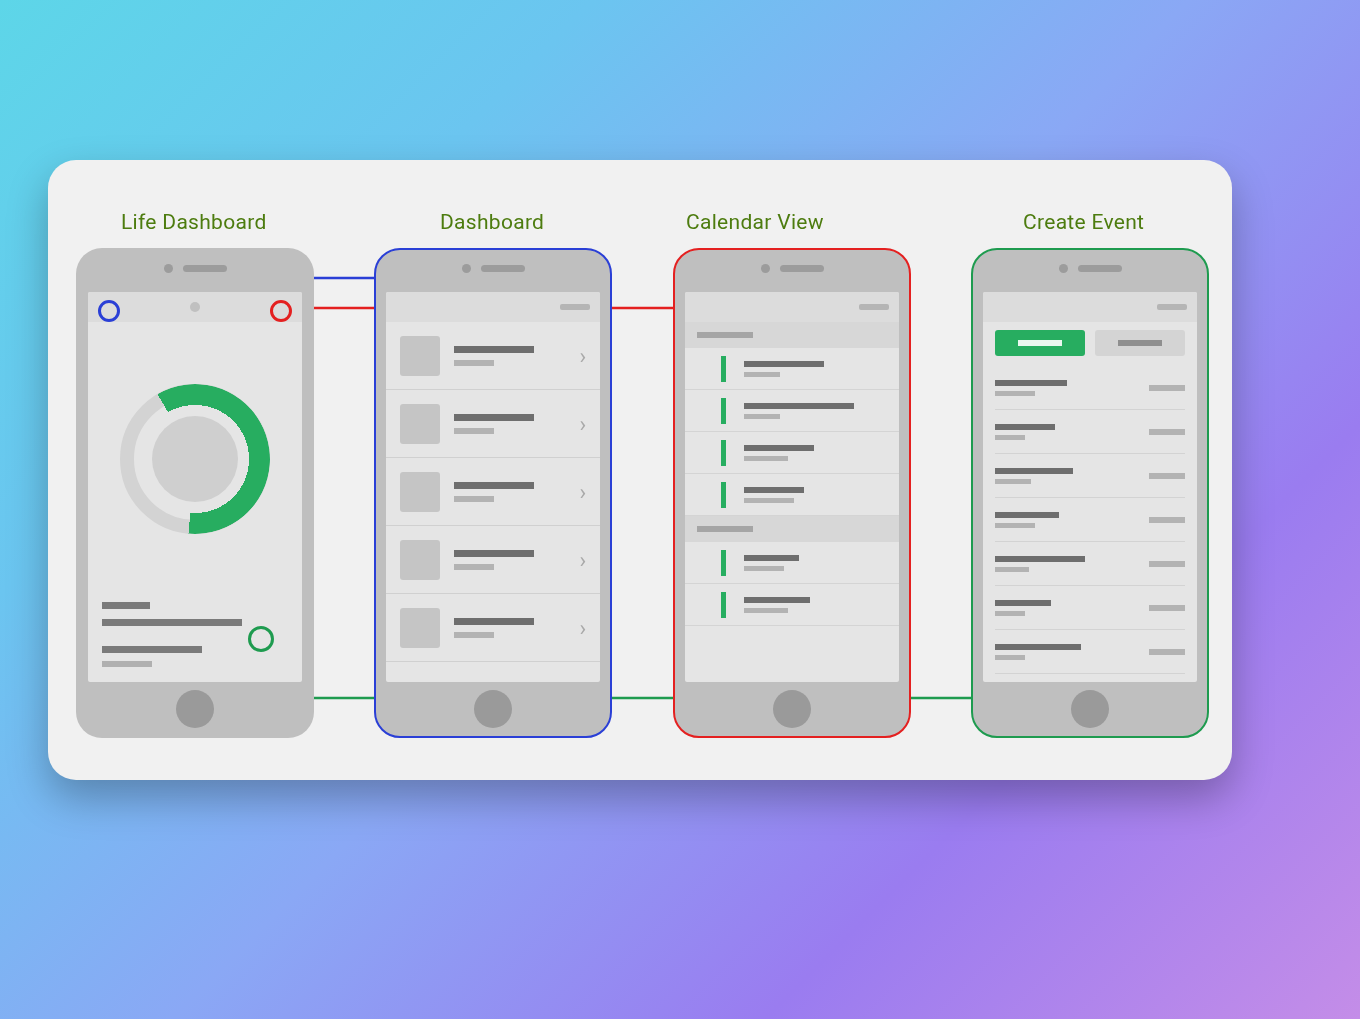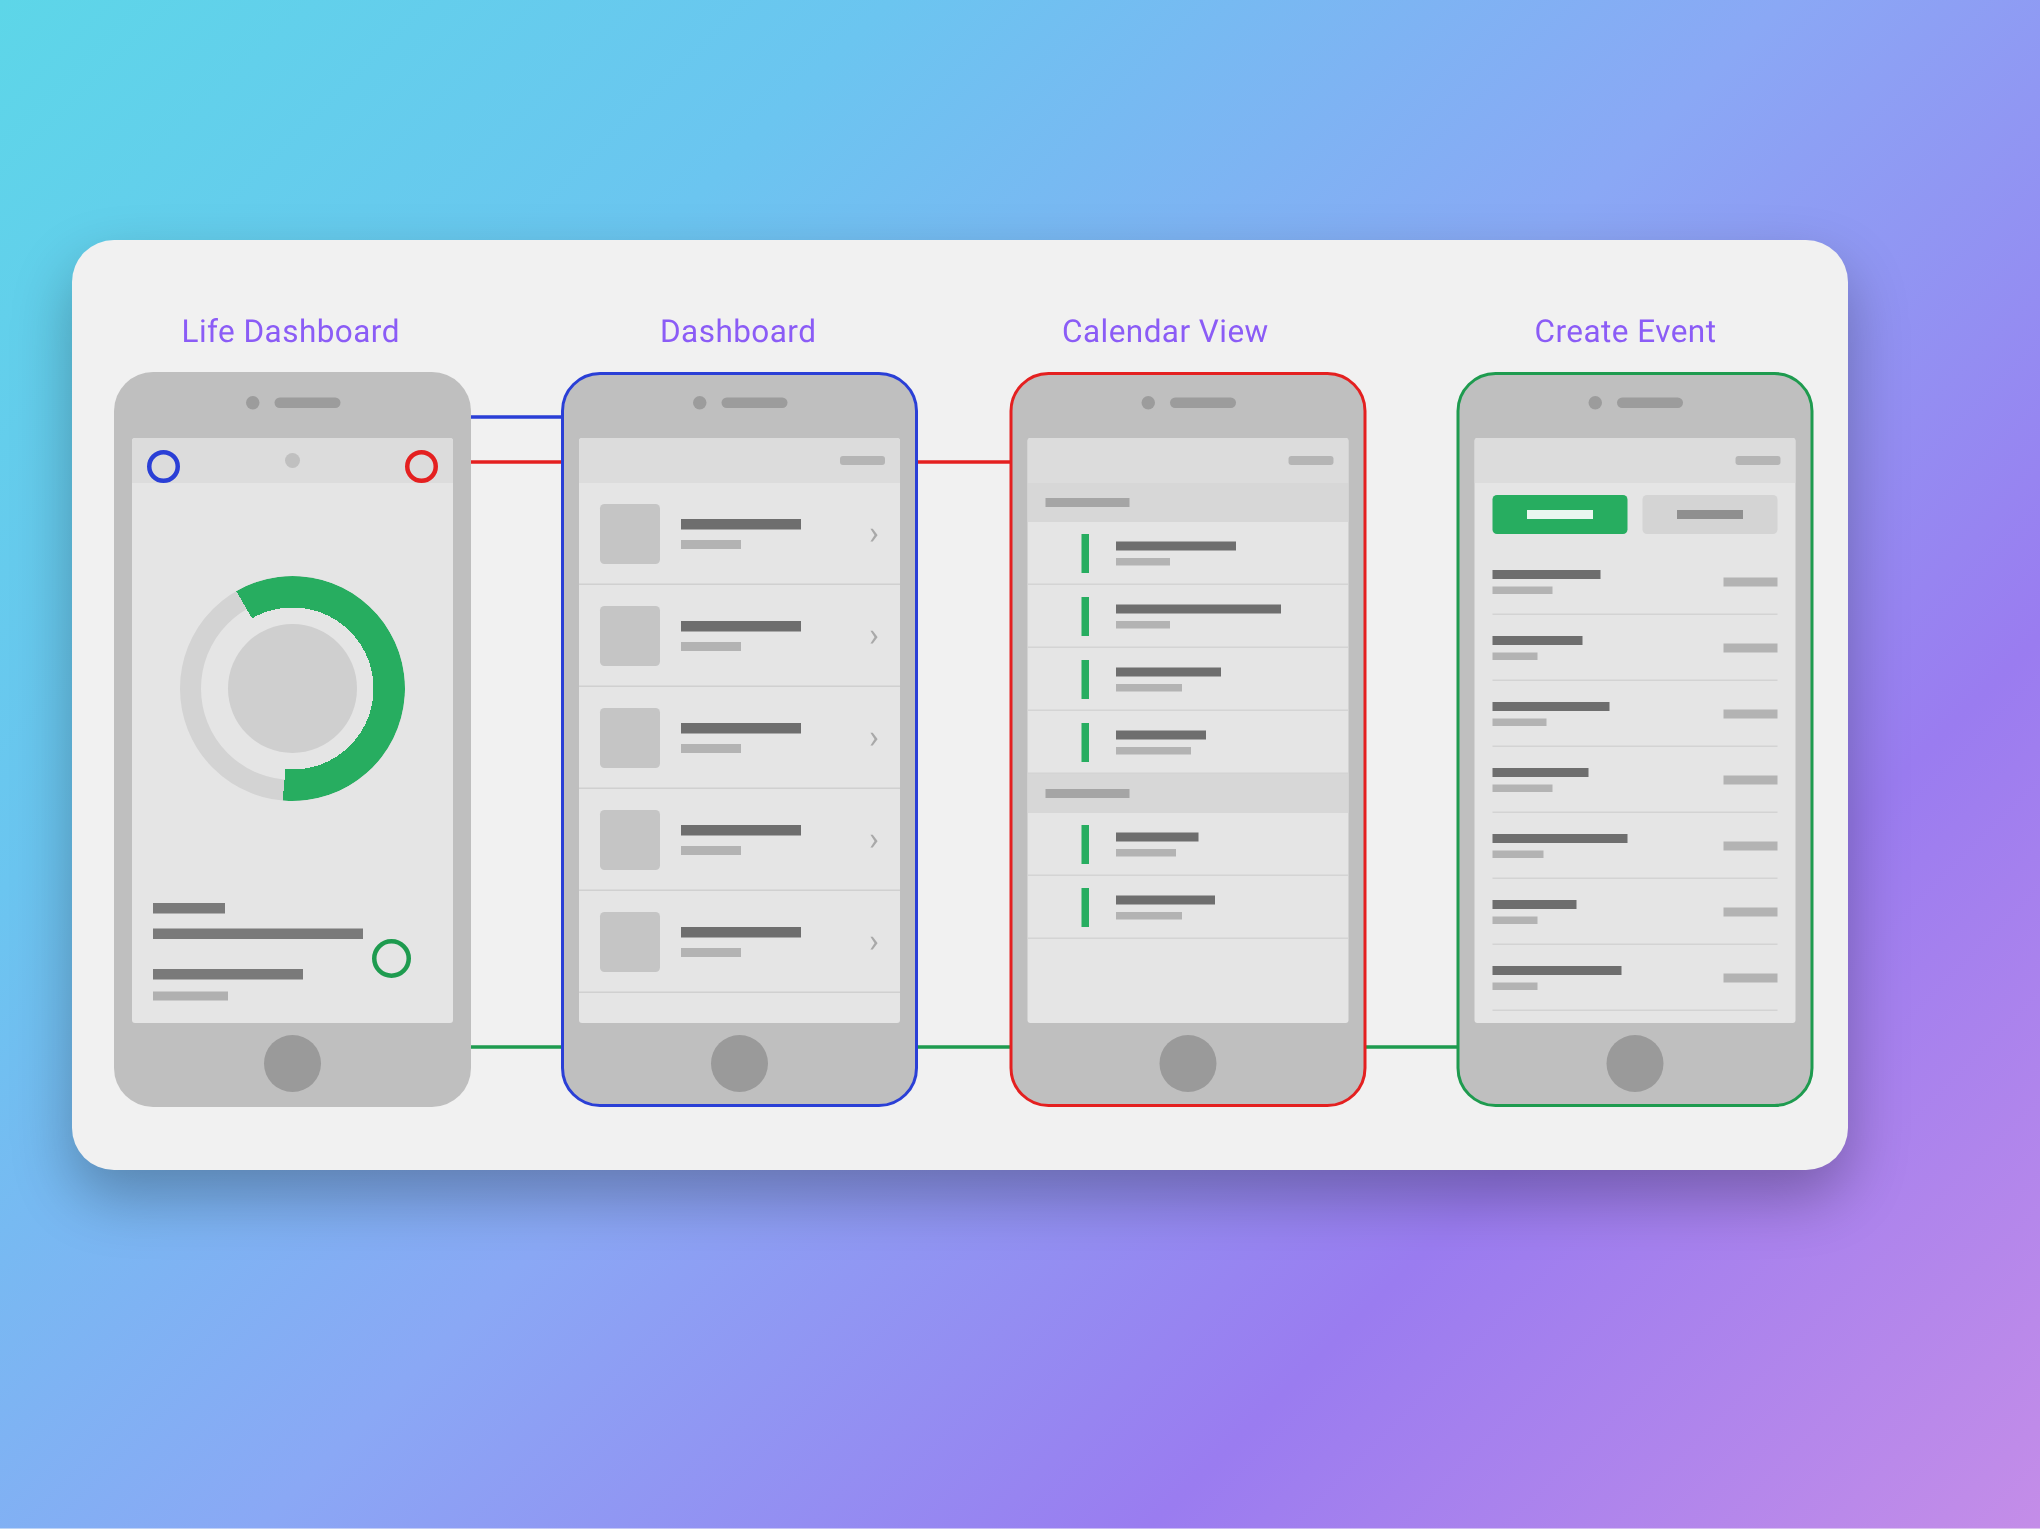--- a/index.html
+++ b/index.html
@@ -30,21 +30,21 @@
     left: 0; top: 0; width: 100%; height: 100%;
     pointer-events: none;
   }
   .screens {
     position: absolute;
     left: 0; top: 0; width: 100%; height: 100%;
   }
   .screen-title {
     position: absolute;
     font-size: 21px;
-    color: #8b5cf6;
+    color: #4d7c0f;
     letter-spacing: 0.3px;
   }
   .phone {
     position: absolute;
     border-radius: 26px;
     background: #bfbfbf;
     border: 2px solid transparent;
   }
   .phone-top {
     position: absolute;
@@ -139,21 +139,21 @@
 
     <path d="M 210 500 L 210 538 L 925 538" stroke="#1e9b4f" stroke-width="2.4" fill="none"></path>
 
     <path d="M 328 148 L 328 92" stroke="transparent"></path>
   </svg>
 
   <div class="screens">
 
     <div class="screen-title" style="left:73px; top:50px;">Life Dashboard</div>
     <div class="screen-title" style="left:392px; top:50px;">Dashboard</div>
-    <div class="screen-title" style="left:660px; top:50px;">Calendar View</div>
+    <div class="screen-title" style="left:638px; top:50px;">Calendar View</div>
     <div class="screen-title" style="left:975px; top:50px;">Create Event</div>
 
     <div class="phone" style="left:28px; top:88px; width:238px; height:490px;">
       <div class="phone-top">
         <span class="camera"></span>
         <span class="speaker"></span>
       </div>
       <div class="phone-screen dash">
         <div class="ps-header">
           <span class="dot-icon"></span>

